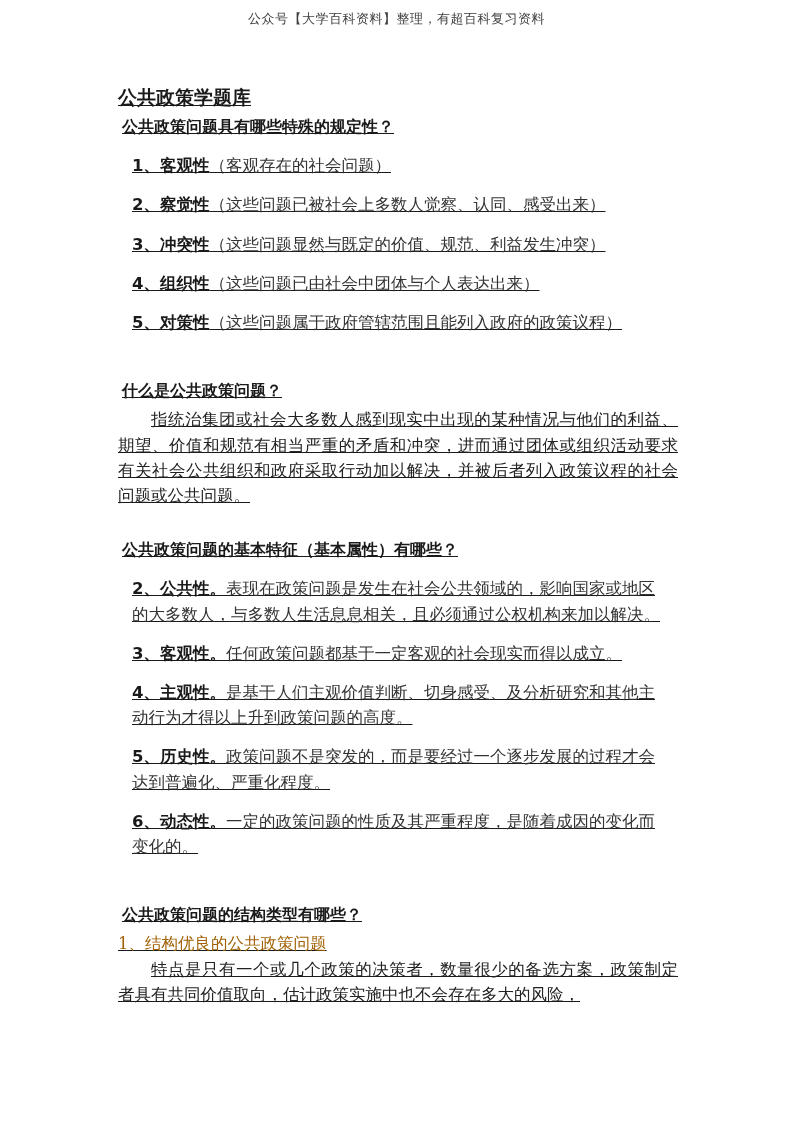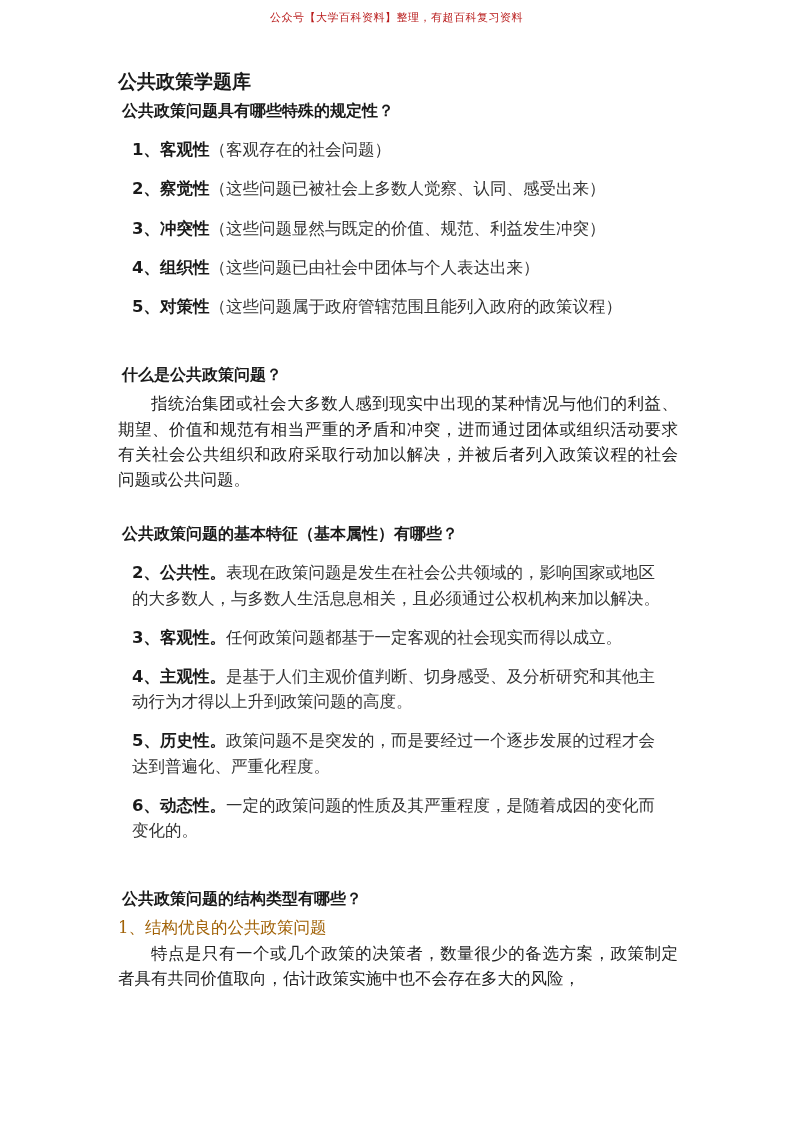--- a/index.html
+++ b/index.html
@@ -3,26 +3,26 @@
   <meta charset="utf-8">
   <style>
     html, body { margin: 0; padding: 0; background: #ffffff; }
     body {
       width: 793px; height: 1122px; position: relative; overflow: hidden;
       font-family: "DejaVu Serif", "Liberation Serif", serif;
       color: #1a1a1a;
     }
     .header {
       position: absolute; top: 10px; left: 0; width: 793px;
-      text-align: center; font-size: 11px; color: #b91c1c;
+      text-align: center; font-size: 13px; color: #404040;
       letter-spacing: 0.5px;
     }
     .content {
-      position: absolute; left: 118px; top: 68px; width: 560px;
-      font-size: 16.5px; line-height: 25.2px;
+      position: absolute; left: 118px; top: 84px; width: 560px;
+      font-size: 16.5px; line-height: 25.2px; text-decoration: underline;
     }
     .title {
       font-family: "DejaVu Sans", "Liberation Sans", sans-serif;
       font-weight: bold; font-size: 19px; line-height: 26px; margin: 0;
     }
     .q {
       font-family: "DejaVu Sans", "Liberation Sans", sans-serif;
       font-weight: bold; font-size: 16px; line-height: 25.2px; margin: 4px;
     }
     .item { margin: 14px; }

